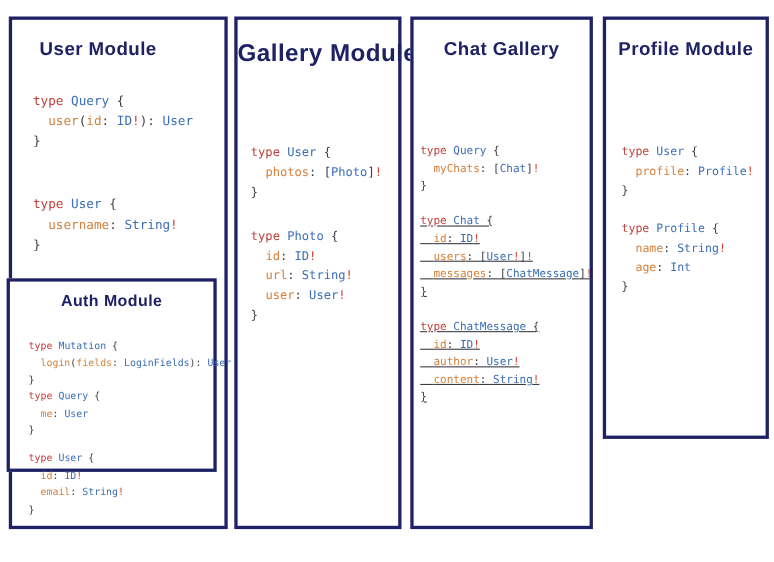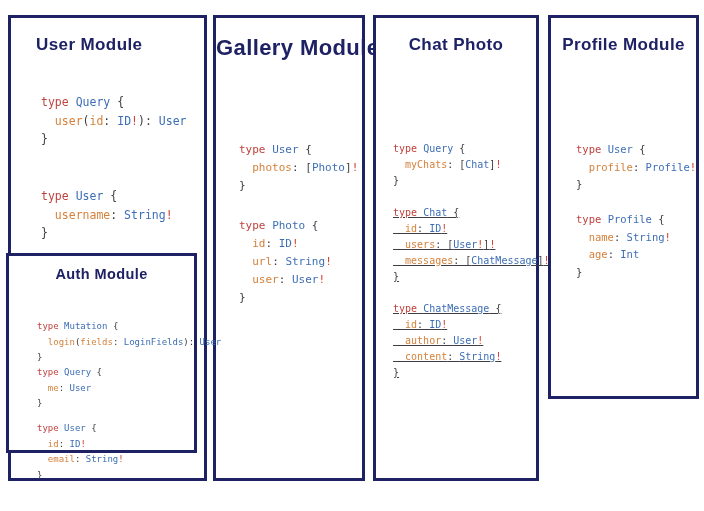--- a/index.html
+++ b/index.html
@@ -10,40 +10,40 @@
     overflow:hidden;
     font-family:"Liberation Sans",sans-serif;
   }
   .panel{
     position:absolute;
     box-sizing:border-box;
     background:var(--panel-bg,#ffffff);
     border:3px solid var(--navy,#1e2264);
   }
   .panel-user   {left:8px;  top:15px;  width:199px; height:466px; z-index:1;}
-  .panel-auth   {left:6px;  top:253px; width:191px; height:200px; z-index:2;}
+  .panel-auth   {left:6px;  top:253px; width:191px; height:176px; z-index:2;}
   .panel-gallery{left:213px;top:15px;  width:152px; height:466px;}
   .panel-chat   {left:373px;top:15px;  width:166px; height:466px;}
   .panel-profile{left:548px;top:15px;  width:151px; height:384px;}
 
   .panel-title{
     position:absolute;margin:0;
     color:var(--navy,#1e2264);
     font-weight:800;
     letter-spacing:0.4px;
     white-space:nowrap;
   }
   .panel-user    .panel-title{left:25px;top:17px;font-size:17px;}
   .panel-gallery .panel-title{left:0;right:0;top:17px;text-align:center;font-size:22px;}
   .panel-chat    .panel-title{left:0;right:0;top:17px;text-align:center;font-size:17px;}
   .panel-profile .panel-title{left:0;right:0;top:17px;text-align:center;font-size:17px;}
   .panel-auth    .panel-title{left:0;right:0;top:10px;text-align:center;font-size:14.5px;}
 
   .code-block{
-    position:absolute;margin:11px;
+    position:absolute;margin:0;
     font-family:"DejaVu Sans Mono",monospace;
     white-space:pre;
     color:var(--punct,#3d3d44);
   }
   .panel-user    .code-block{left:19px;font-size:11.5px;line-height:18.5px;}
   .panel-user    .b0{top:64px;}  .panel-user .b1{top:158px;}
   .panel-auth    .code-block{left:17px;font-size:9px;line-height:15.5px;}
   .panel-auth    .b0{top:52px;}  .panel-auth .b1{top:98px;}  .panel-auth .b2{top:154px;}
   .panel-gallery .code-block{left:12px;font-size:11px;line-height:18px;}
   .panel-gallery .b0{top:112px;} .panel-gallery .b1{top:188px;}
@@ -83,21 +83,21 @@
 
   <section class="panel panel-gallery">
     <h2 class="panel-title">Gallery Module</h2>
     <div class="code-area">
         <pre class="code-block b0"><div class="code-line"><span class="tok-k">type</span><span class="tok-p"> </span><span class="tok-t">User</span><span class="tok-p"> {</span></div><div class="code-line"><span class="tok-p">  </span><span class="tok-f">photos</span><span class="tok-p">: [</span><span class="tok-t">Photo</span><span class="tok-p">]</span><span class="tok-b">!</span></div><div class="code-line"><span class="tok-p">}</span></div></pre>
         <pre class="code-block b1"><div class="code-line"><span class="tok-k">type</span><span class="tok-p"> </span><span class="tok-t">Photo</span><span class="tok-p"> {</span></div><div class="code-line"><span class="tok-p">  </span><span class="tok-f">id</span><span class="tok-p">: </span><span class="tok-t">ID</span><span class="tok-b">!</span></div><div class="code-line"><span class="tok-p">  </span><span class="tok-f">url</span><span class="tok-p">: </span><span class="tok-t">String</span><span class="tok-b">!</span></div><div class="code-line"><span class="tok-p">  </span><span class="tok-f">user</span><span class="tok-p">: </span><span class="tok-t">User</span><span class="tok-b">!</span></div><div class="code-line"><span class="tok-p">}</span></div></pre>
       </div>
   </section>
 
   <section class="panel panel-chat">
-    <h2 class="panel-title">Chat Photo</h2>
+    <h2 class="panel-title">Chat Gallery</h2>
     <div class="code-area">
         <pre class="code-block b0"><div class="code-line"><span class="tok-k">type</span><span class="tok-p"> </span><span class="tok-t">Query</span><span class="tok-p"> {</span></div><div class="code-line"><span class="tok-p">  </span><span class="tok-f">myChats</span><span class="tok-p">: [</span><span class="tok-t">Chat</span><span class="tok-p">]</span><span class="tok-b">!</span></div><div class="code-line"><span class="tok-p">}</span></div></pre>
         <pre class="code-block b1"><div class="code-line"><span class="tok-k">type</span><span class="tok-p"> </span><span class="tok-t">Chat</span><span class="tok-p"> {</span></div><div class="code-line"><span class="tok-p">  </span><span class="tok-f">id</span><span class="tok-p">: </span><span class="tok-t">ID</span><span class="tok-b">!</span></div><div class="code-line"><span class="tok-p">  </span><span class="tok-f">users</span><span class="tok-p">: [</span><span class="tok-t">User</span><span class="tok-b">!</span><span class="tok-p">]</span><span class="tok-b">!</span></div><div class="code-line"><span class="tok-p">  </span><span class="tok-f">messages</span><span class="tok-p">: [</span><span class="tok-t">ChatMessage</span><span class="tok-p">]</span><span class="tok-b">!</span></div><div class="code-line"><span class="tok-p">}</span></div></pre>
         <pre class="code-block b2"><div class="code-line"><span class="tok-k">type</span><span class="tok-p"> </span><span class="tok-t">ChatMessage</span><span class="tok-p"> {</span></div><div class="code-line"><span class="tok-p">  </span><span class="tok-f">id</span><span class="tok-p">: </span><span class="tok-t">ID</span><span class="tok-b">!</span></div><div class="code-line"><span class="tok-p">  </span><span class="tok-f">author</span><span class="tok-p">: </span><span class="tok-t">User</span><span class="tok-b">!</span></div><div class="code-line"><span class="tok-p">  </span><span class="tok-f">content</span><span class="tok-p">: </span><span class="tok-t">String</span><span class="tok-b">!</span></div><div class="code-line"><span class="tok-p">}</span></div></pre>
       </div>
   </section>
 
   <section class="panel panel-profile">
     <h2 class="panel-title">Profile Module</h2>
     <div class="code-area">

